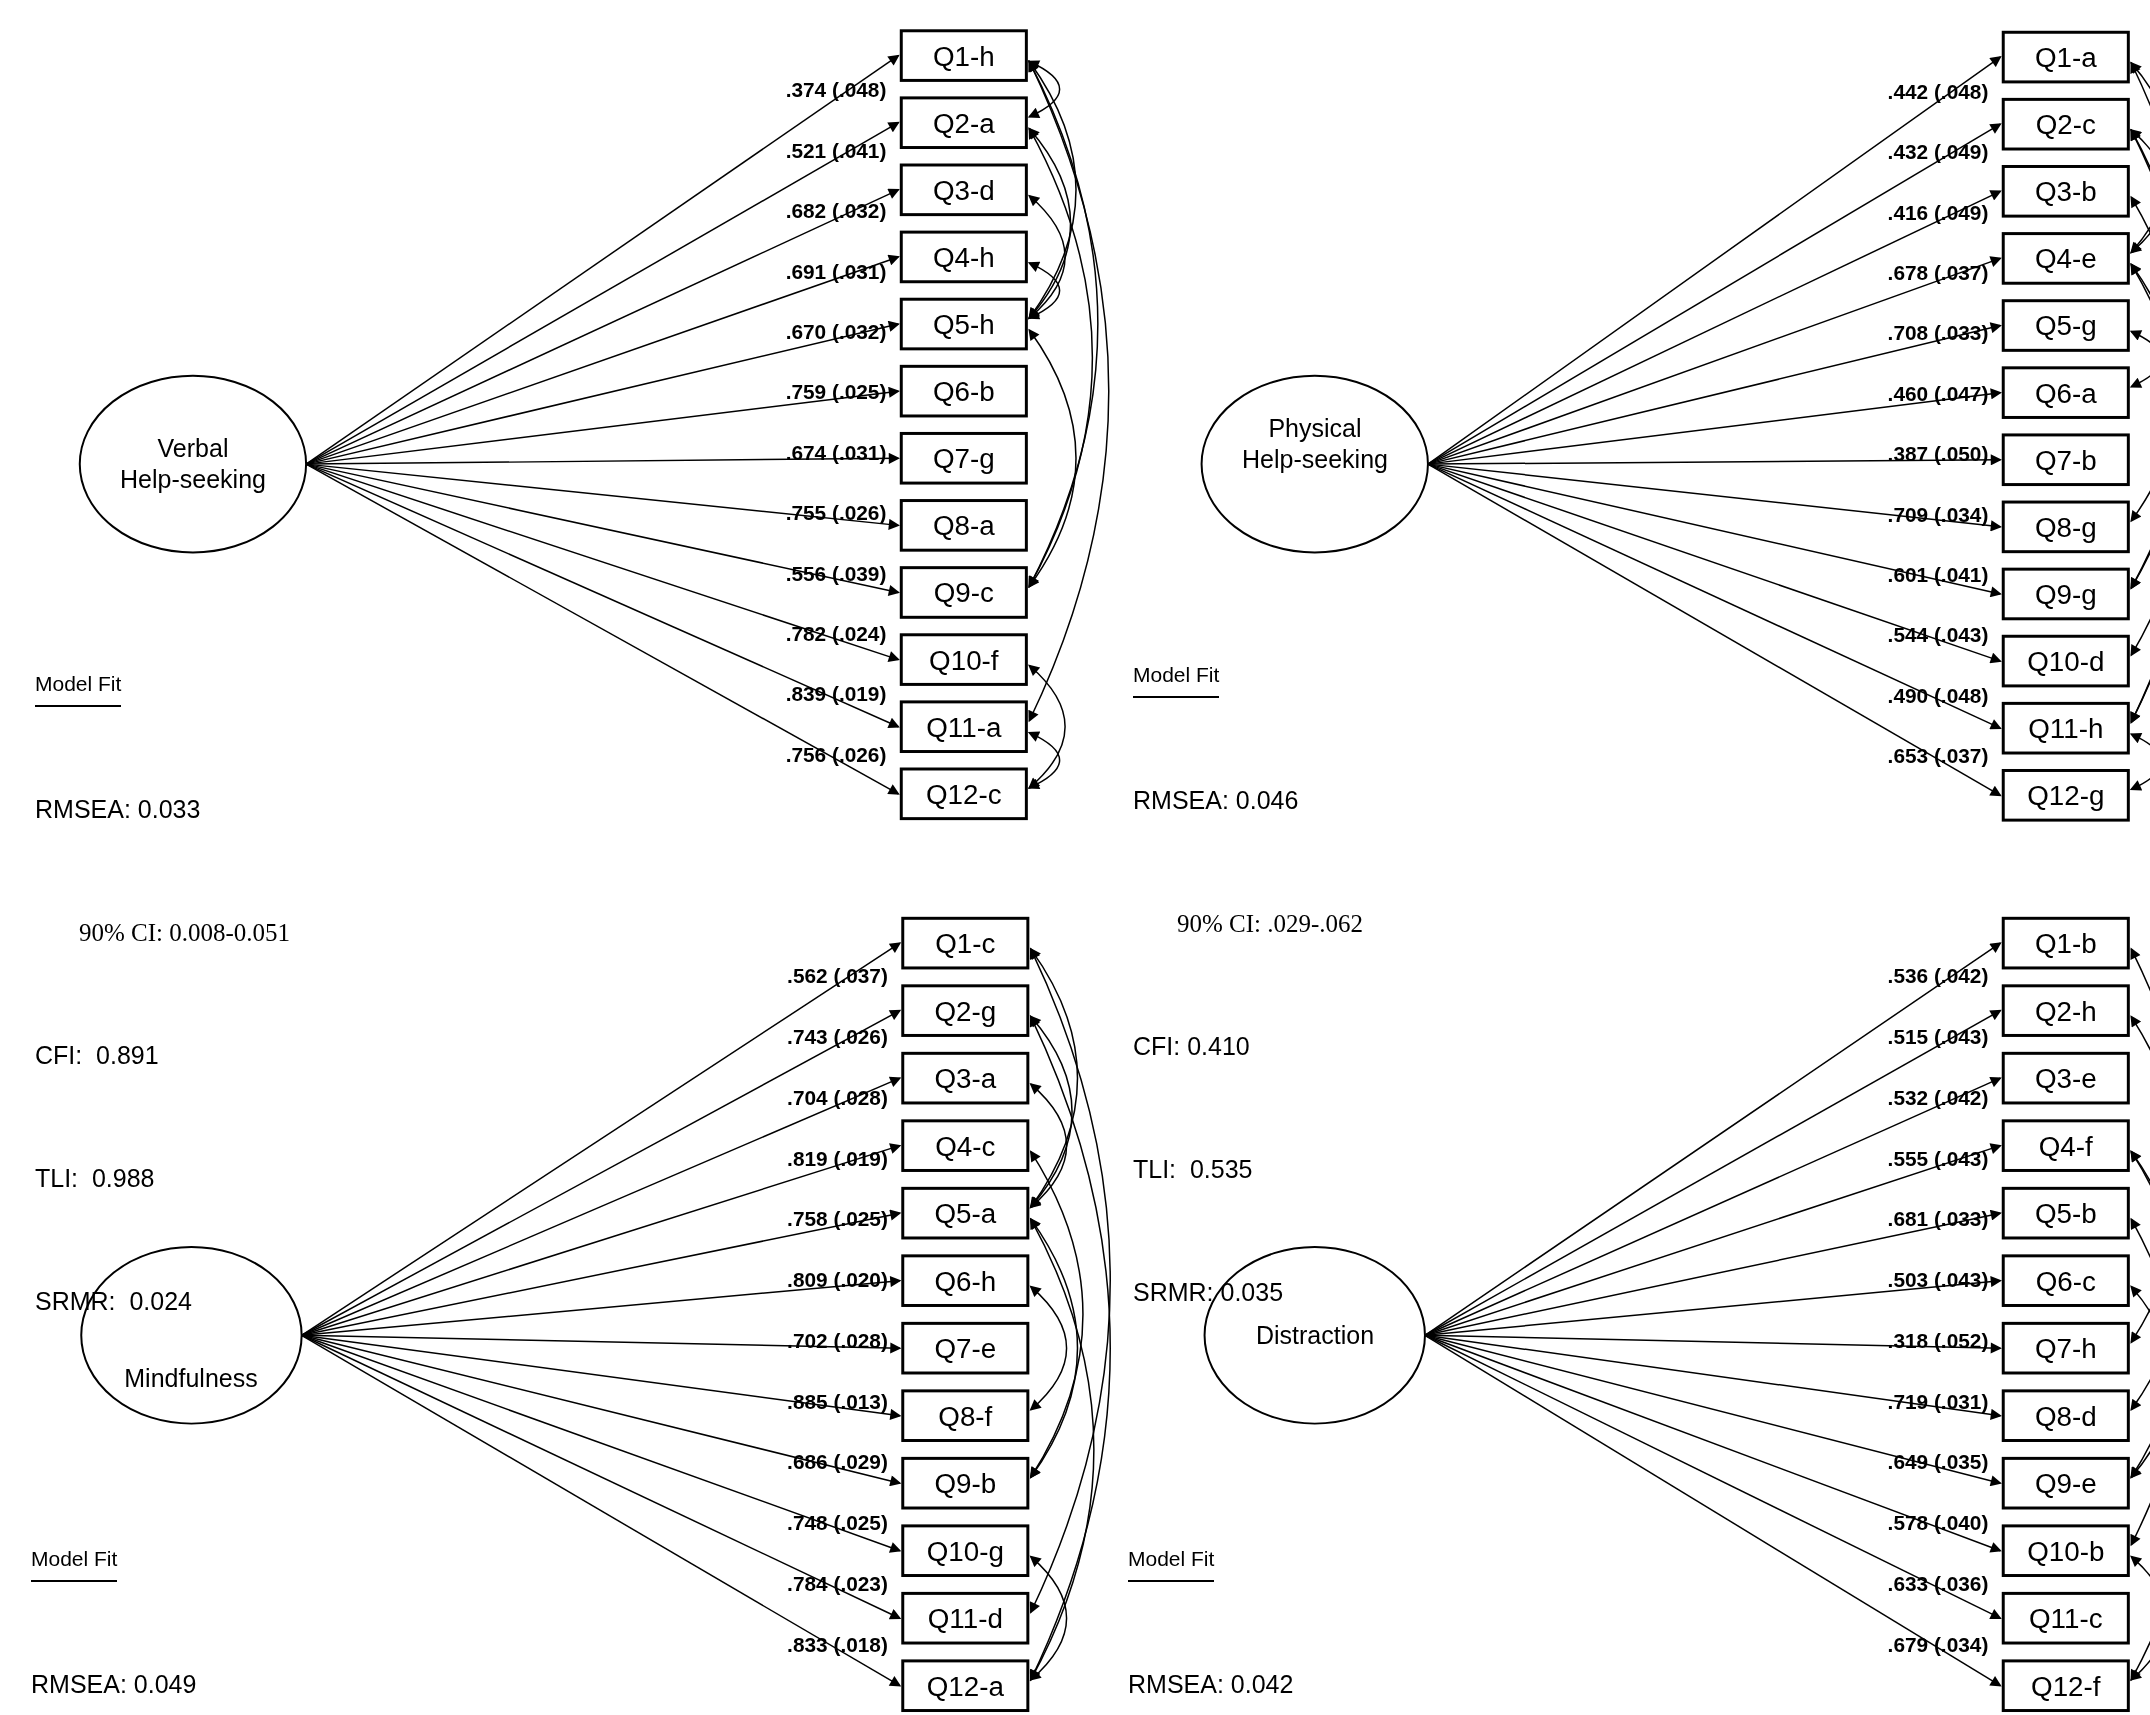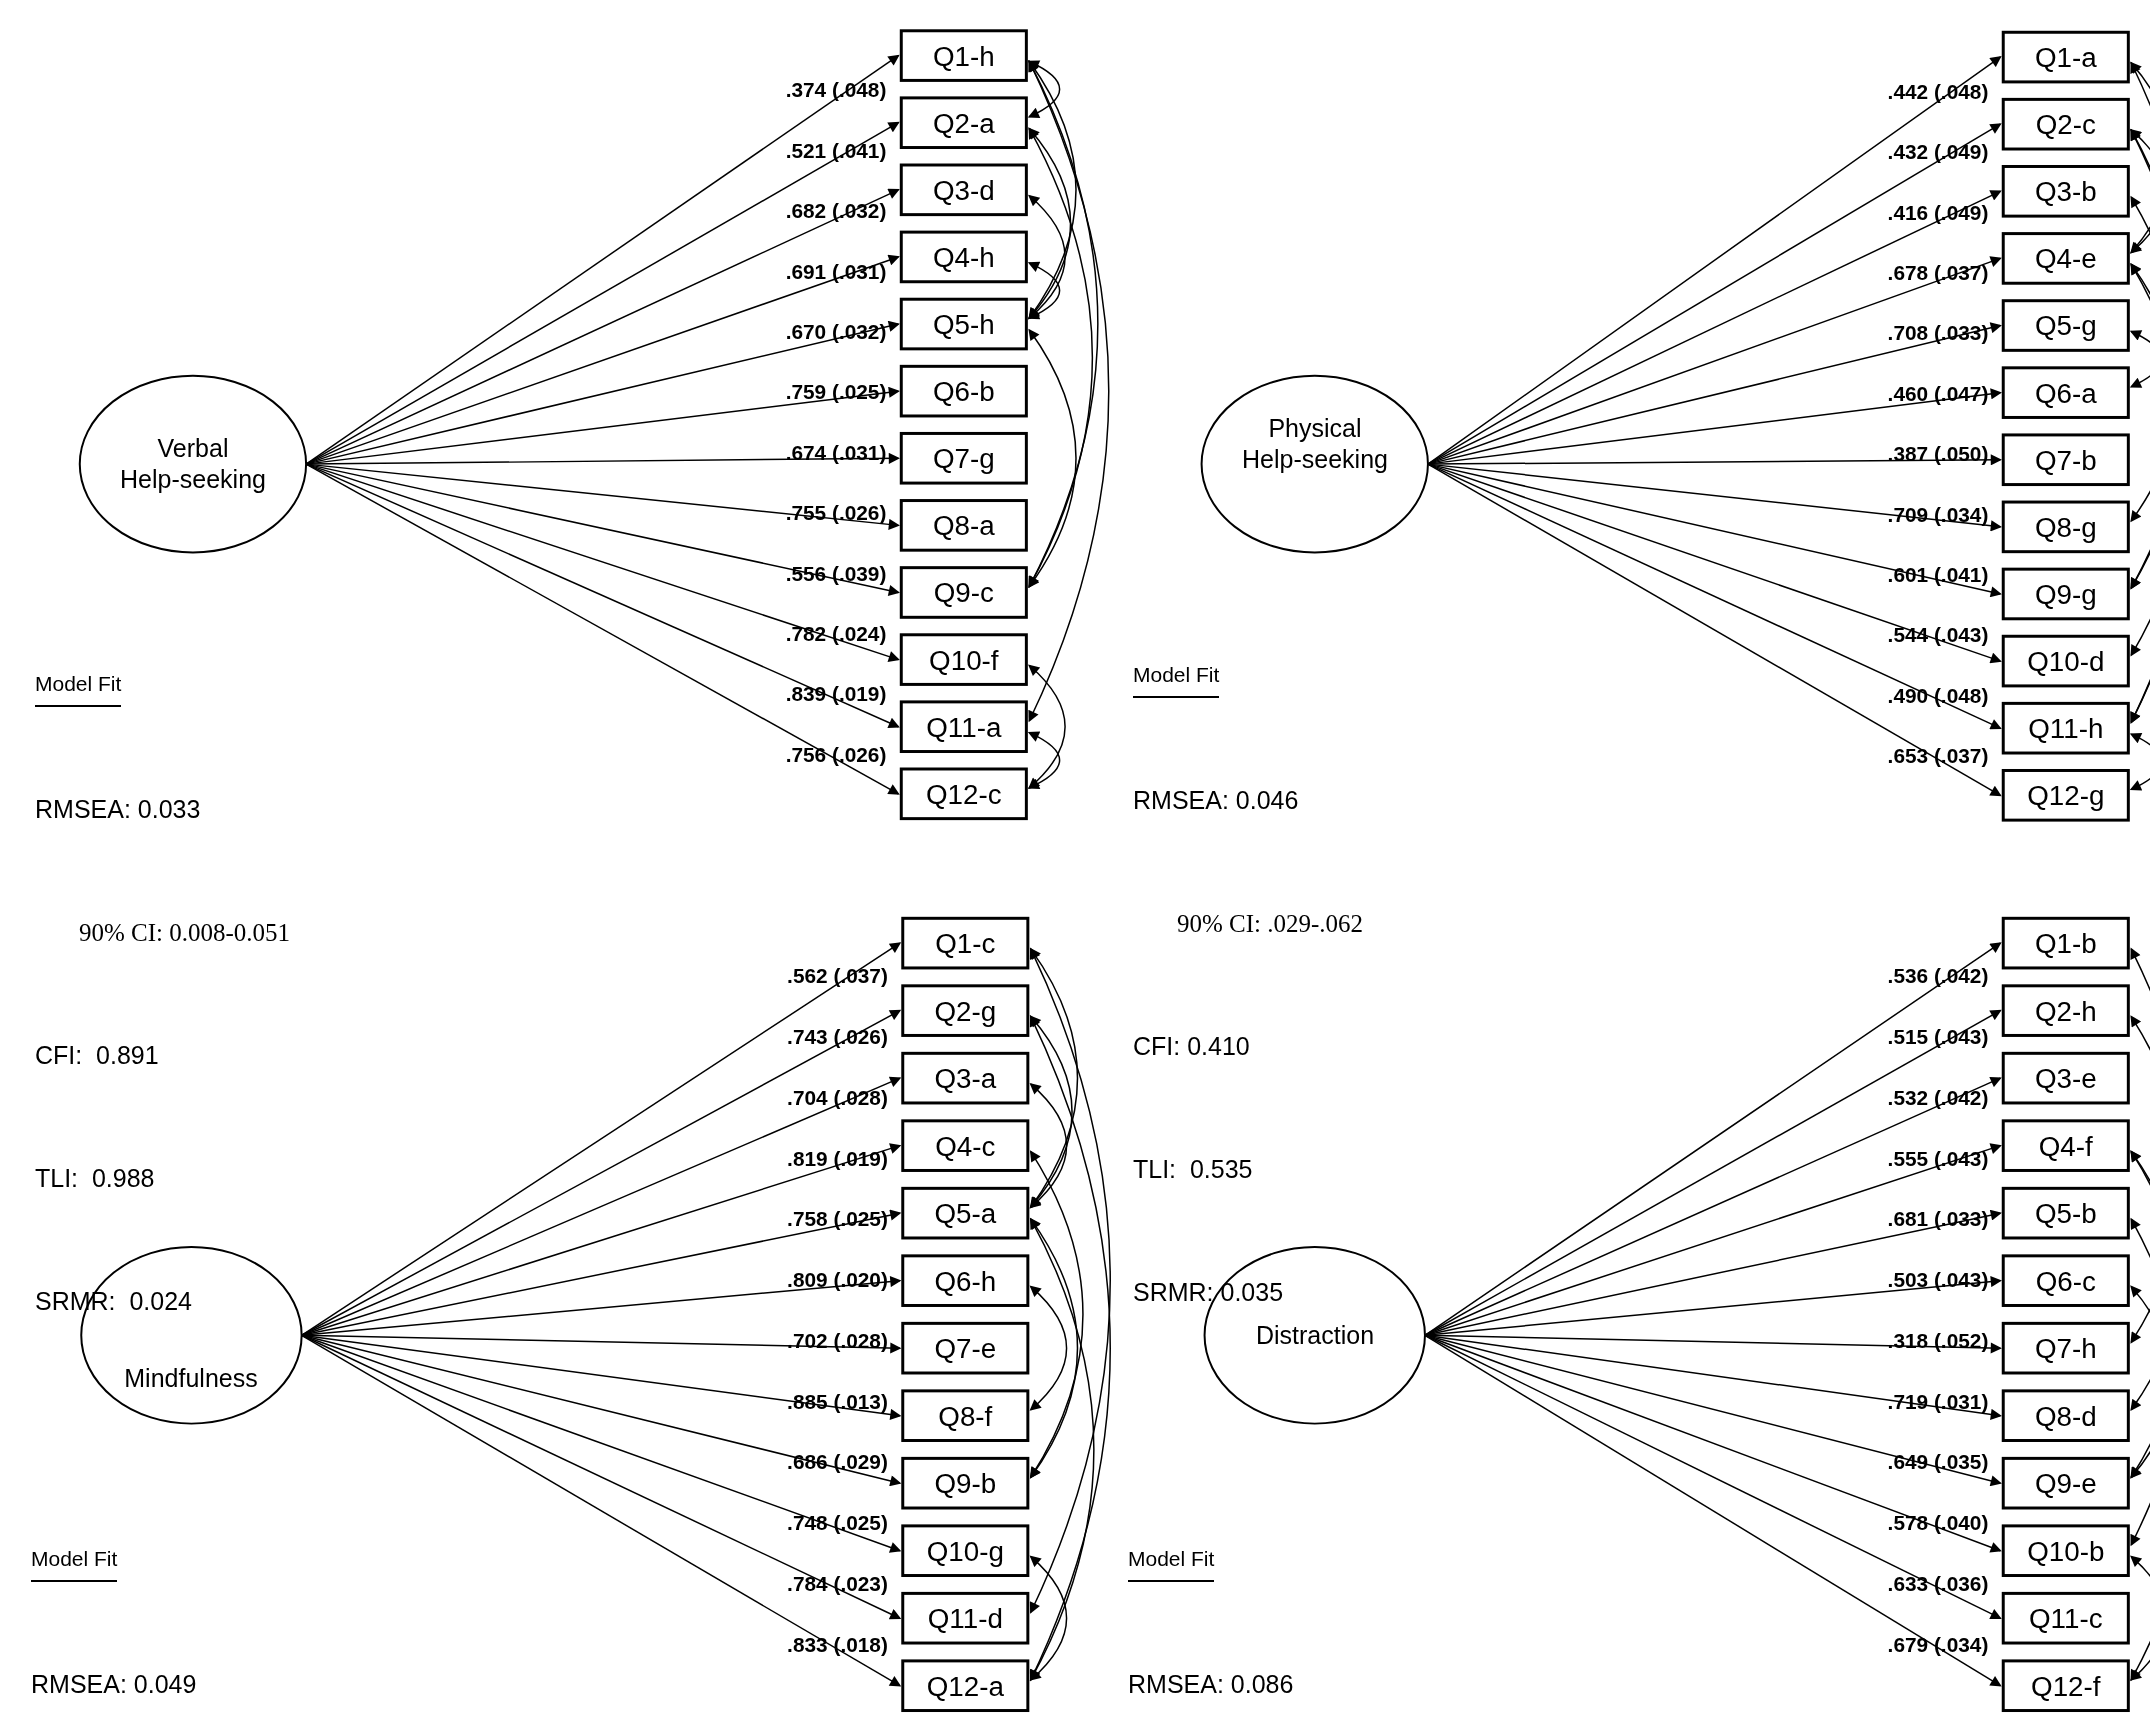--- a/index.html
+++ b/index.html
@@ -335,20 +335,20 @@
   <div class="fit q2">
     <div class="fit-title"><span class="fit-title-text">Model Fit</span></div>
     <div class="fit-line">RMSEA: 0.049</div>
     
     
     
     
   </div>
   <div class="fit q3">
     <div class="fit-title"><span class="fit-title-text">Model Fit</span></div>
-    <div class="fit-line">RMSEA: 0.086</div>
+    <div class="fit-line">RMSEA: 0.042</div>
     
     
     
     
   </div>
 </div>
 
 
 </body></html>

